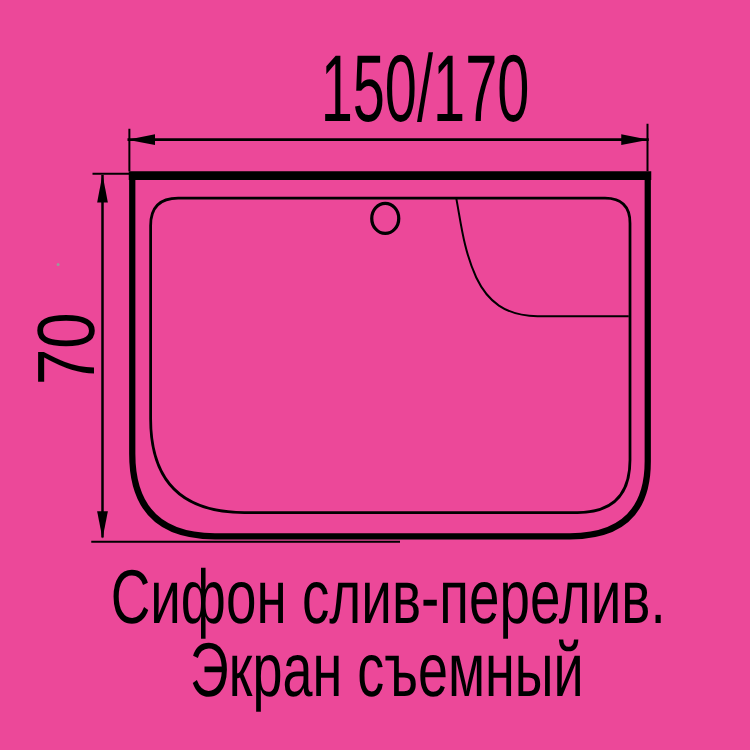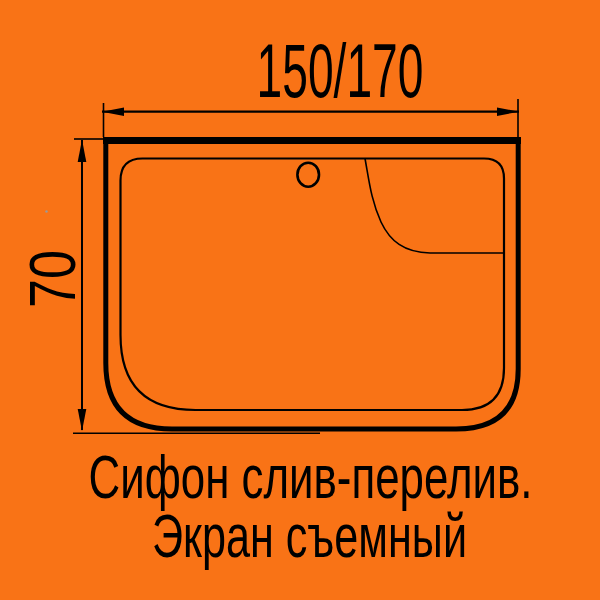--- a/index.html
+++ b/index.html
@@ -4,21 +4,21 @@
 <style>
   html, body {
     margin: 0;
     padding: 0;
     background: #ffffff;
   }
   .canvas {
     position: relative;
     width: 600px;
     height: 600px;
-    background: #f97316;
+    background: #ec4899;
     overflow: hidden;
     font-family: "Liberation Sans", sans-serif;
   }
   svg {
     display: block;
   }
   svg text {
     font-family: "Liberation Sans", sans-serif;
     fill: #000000;
   }

